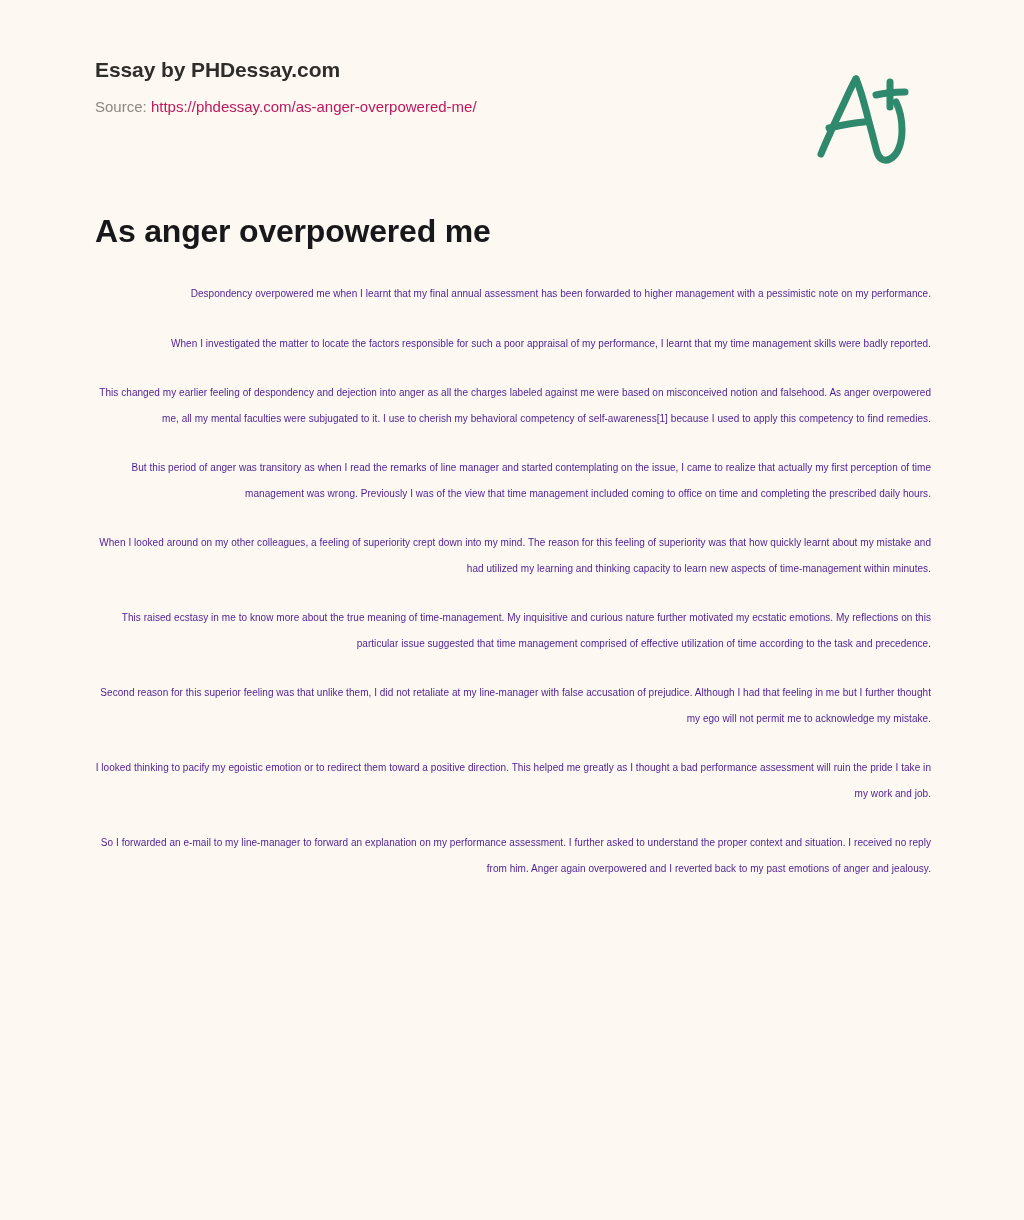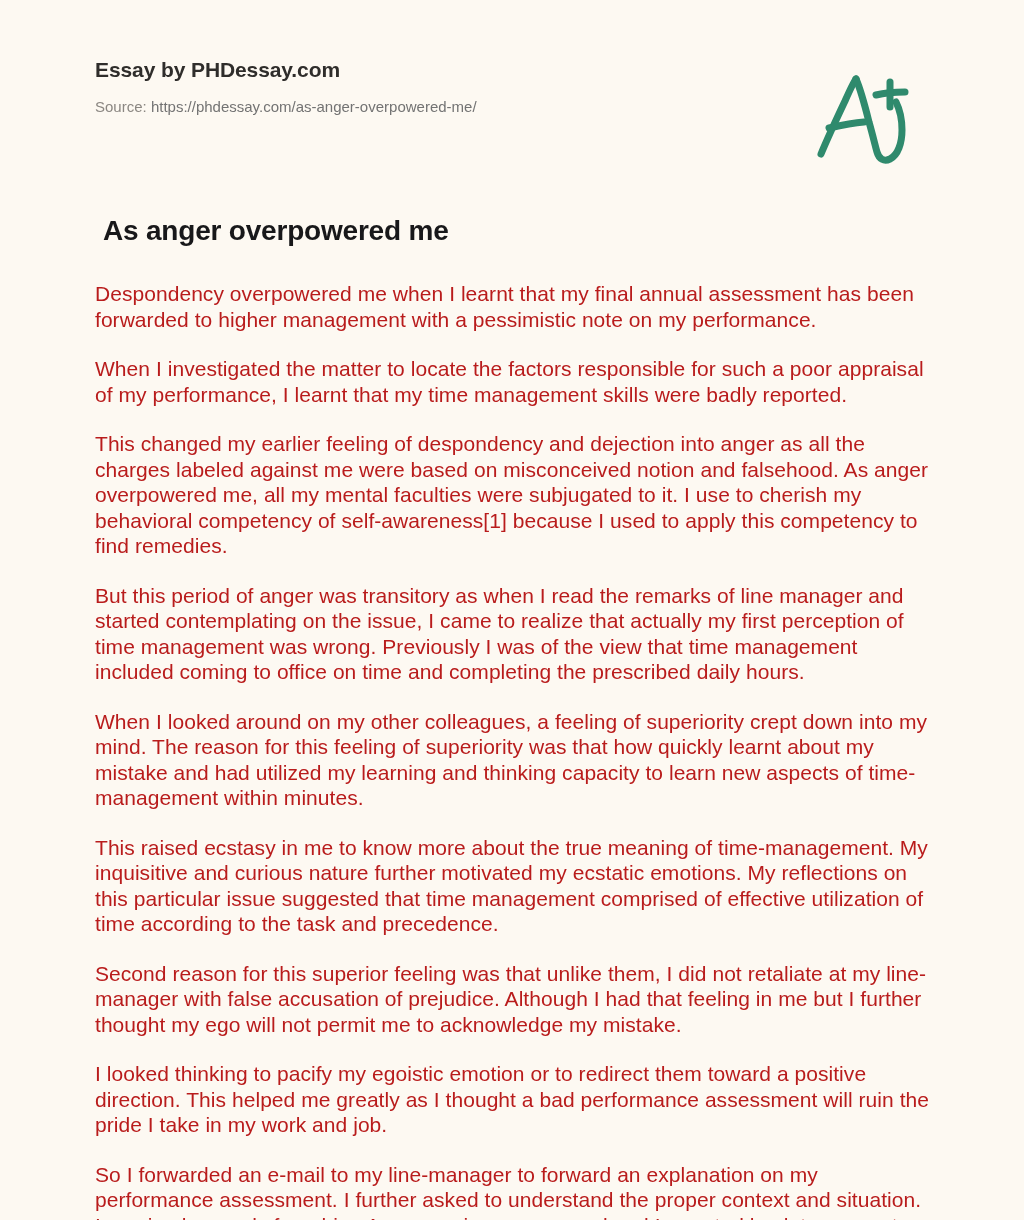--- a/index.html
+++ b/index.html
@@ -54,21 +54,21 @@
     line-height: 22px;
     color: #8b8782;
     white-space: nowrap;
   }
 
   .source-label {
     color: #8b8782;
   }
 
   .source-url {
-    color: #737373;
+    color: #be185d;
     text-decoration: none;
   }
 
   
   .logo {
     position: absolute;
     left: 812px;
     top: 66px;
     width: 100px;
     height: 100px;
@@ -81,34 +81,34 @@
 
   
   .article {
     position: absolute;
     left: 95px;
     top: 213px;
     width: 836px;
   }
 
   .article-title {
-    margin: 0 0 32px 8px;
-    font-size: 28px;
+    margin: 0 0 32px 0;
+    font-size: 32px;
     line-height: 36px;
     font-weight: bold;
     color: #18181a;
     letter-spacing: -0.2px;
   }
 
   .article-body p {
     margin: 0 0 24px 0;
-    font-size: 21px;
+    font-size: 10px;
     line-height: 25.5px;
-    color: #b91c1c;
-    text-align: left;
+    color: #4c1d95;
+    text-align: right;
     letter-spacing: 0.05px;
   }
 
   .article-body p:last-child {
     margin-bottom: 0;
   }
 </style>
 </head>
 <body>
 

